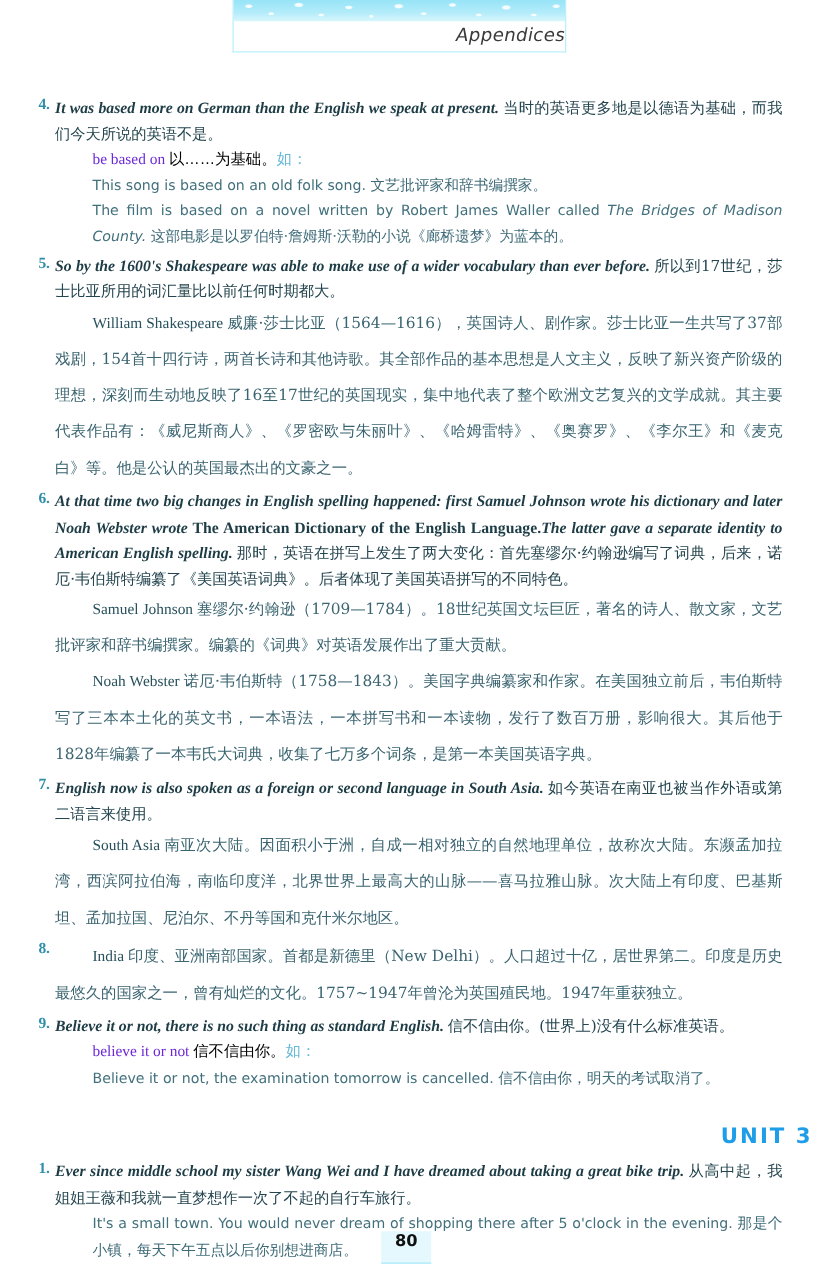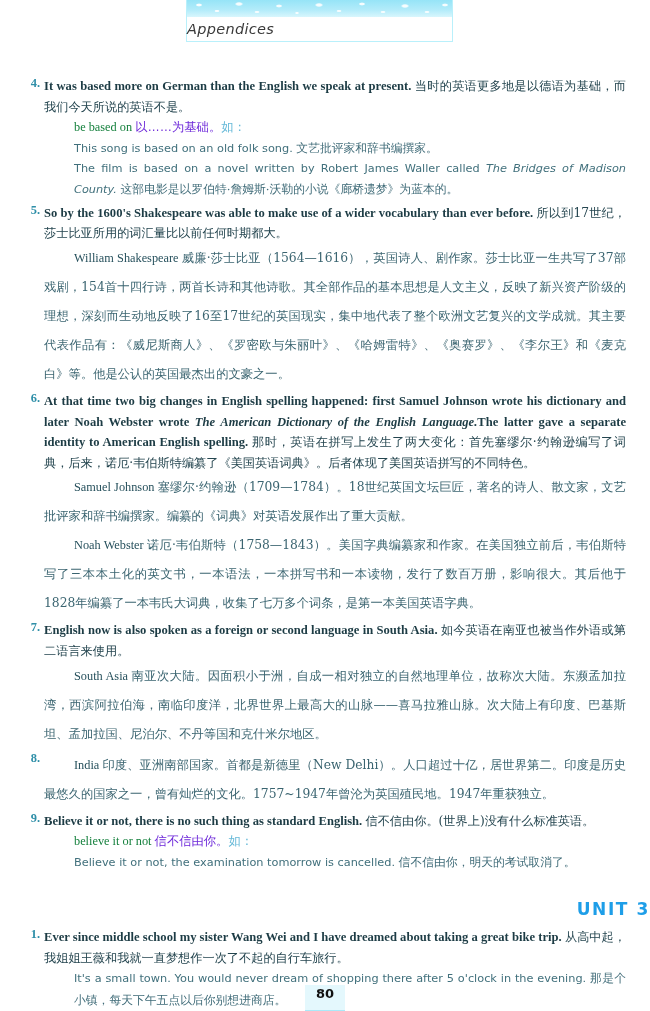--- a/index.html
+++ b/index.html
@@ -47,21 +47,21 @@
       radial-gradient(ellipse 4px 2px at 240px 12px, rgba(255,255,255,.85) 40%, rgba(255,255,255,0) 70%),
       radial-gradient(ellipse 5px 2.5px at 258px 5px, rgba(255,255,255,.9) 40%, rgba(255,255,255,0) 70%),
       linear-gradient(to bottom, #96e4f7 0%, #b4ecfa 60%, #d8f6fd 100%);
   }
   .header-title {
     position: absolute;
     left: 0; right: 0;
     top: 17px;
     height: 25px;
     line-height: 25px;
-    text-align: left;
+    text-align: right;
     font-family: "DejaVu Sans", sans-serif;
     font-style: italic;
     font-size: 14.5px;
     color: #3a3a3a;
     letter-spacing: .3px;
   }
 
   
   .content {
     position: absolute;
@@ -89,24 +89,24 @@
   .lead {
     font-size: 12.6px;
     line-height: 20.6px;
     color: #1d3c45;
     padding-right: 24px;
     text-align: justify;
   }
   .lead .en {
     font-weight: bold;
     font-family: "Liberation Serif", serif;
+    font-style: italic;
   }
   .lead .en-i {
     font-weight: bold;
-    font-style: italic;
     font-family: "Liberation Serif", serif;
   }
   .lead .zh {
     font-family: "DejaVu Serif", "Liberation Serif", serif;
     font-weight: normal;
     font-size: 12.2px;
     color: #24454f;
   }
 
   
@@ -114,25 +114,25 @@
     padding-left: 30px;
     padding-right: 24px;
     font-size: 12.3px;
     line-height: 20.4px;
     color: #3a6470;
     text-align: justify;
     text-indent: 0;
   }
   .note .hw {
     font-family: "Liberation Serif", serif;
-    color: #15803d;
+    color: #6d28d9;
   }
   .note .zh {
     font-family: Liberation Sans, sans-serif;
-    color: #6d28d9;
+    color: #000000;
   }
   .note .ru {
     color: #66b9d8;
     font-family: "DejaVu Serif", "Liberation Serif", serif;
   }
 
   
   .ex {
     padding-left: 30px;
     padding-right: 24px;

